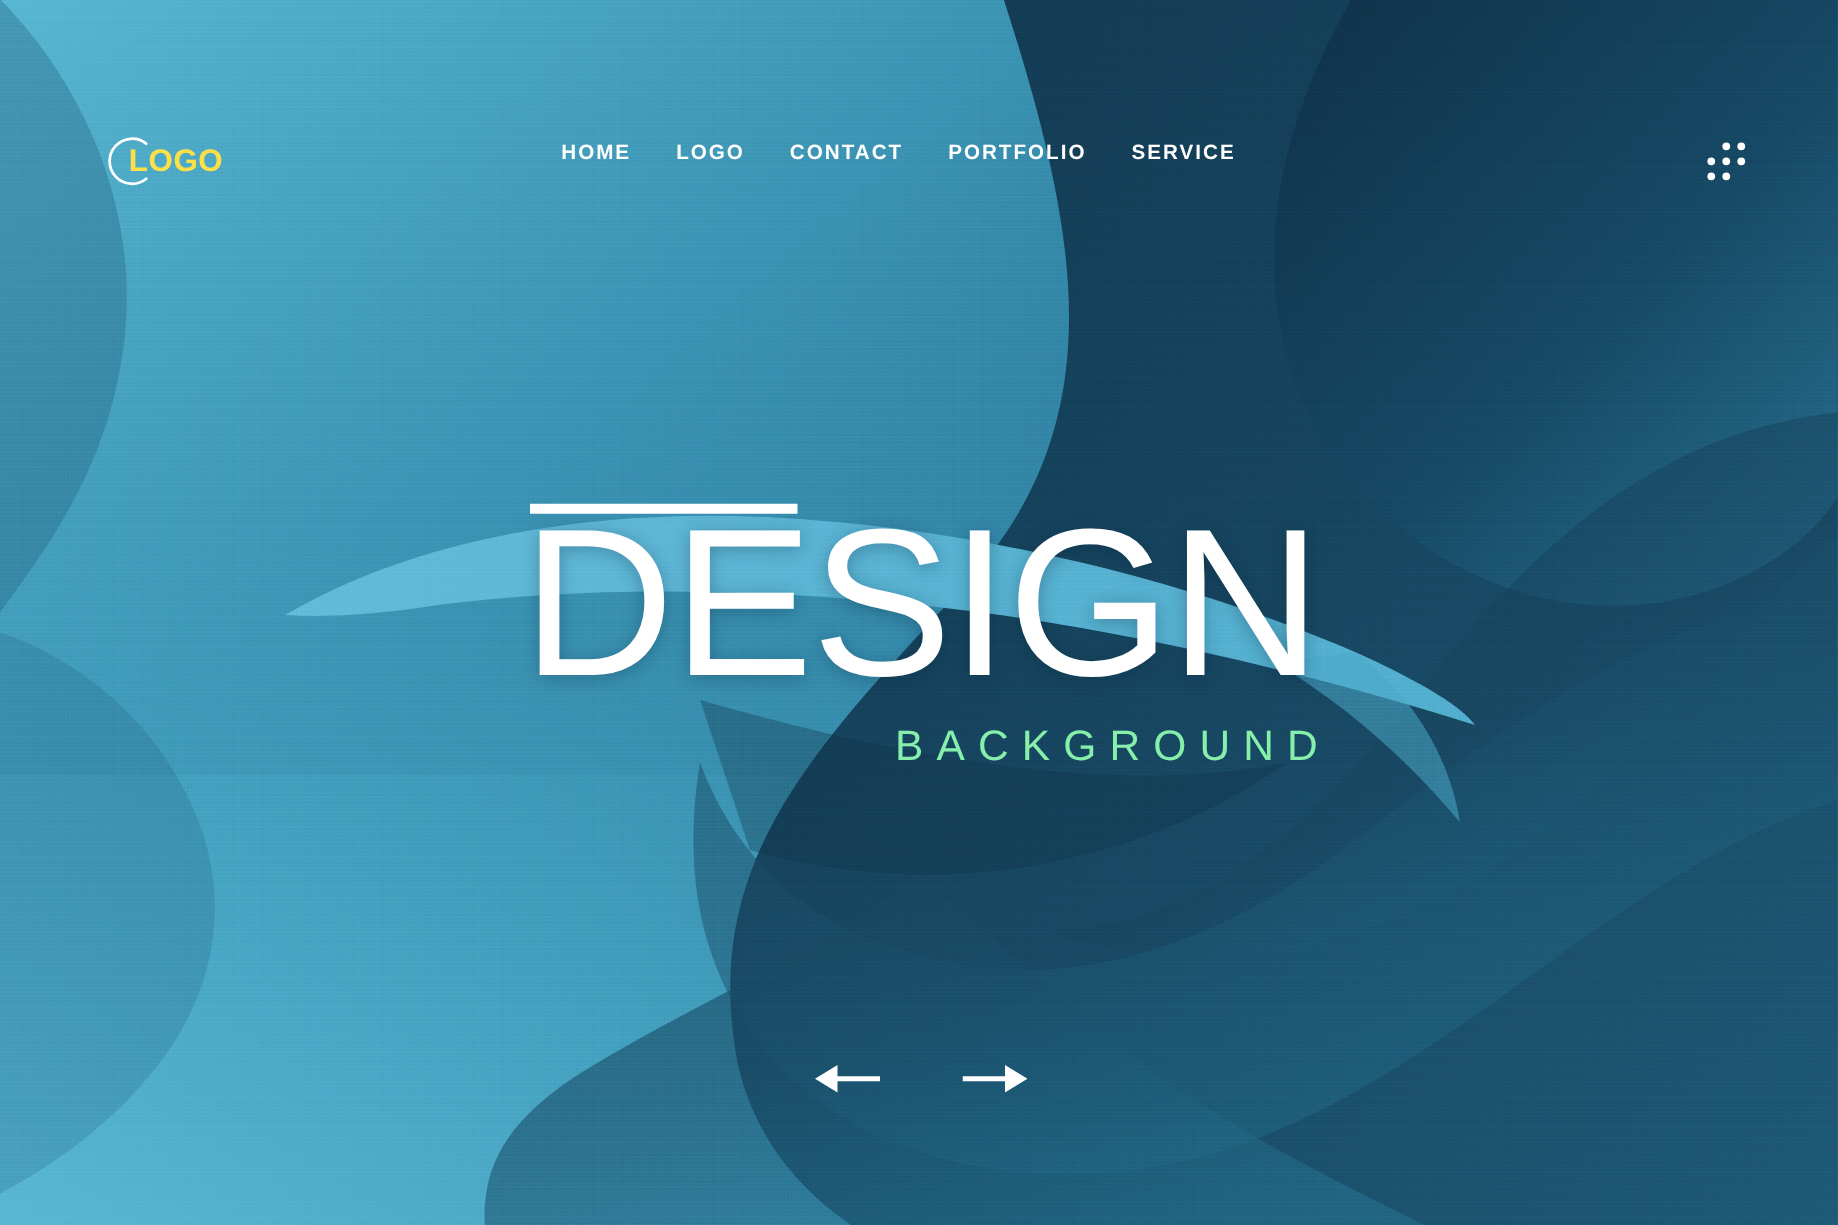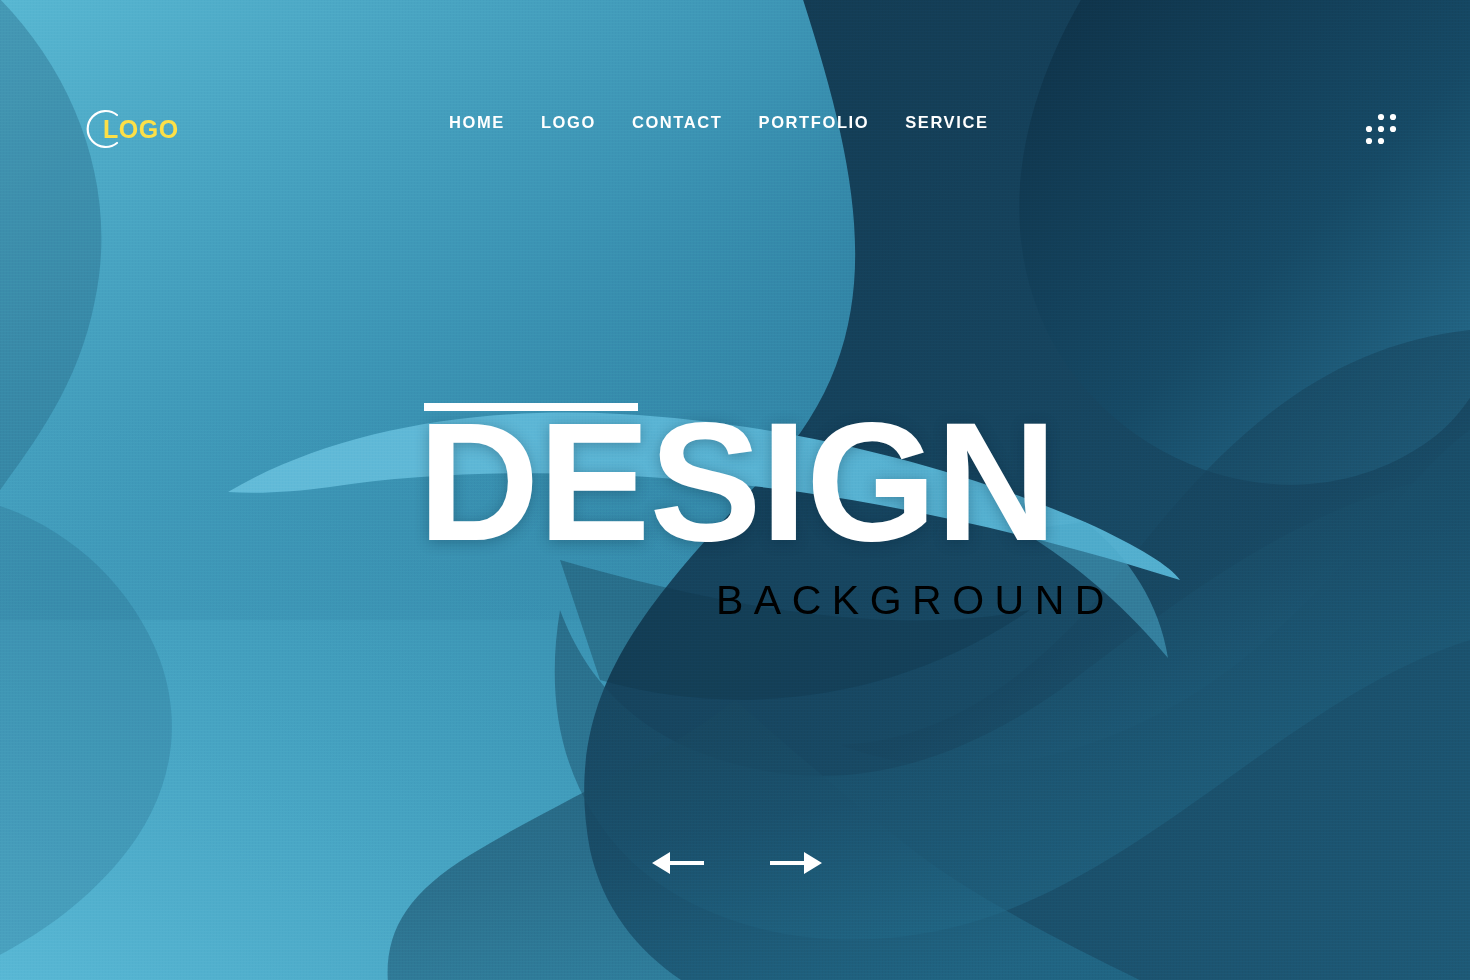--- a/index.html
+++ b/index.html
@@ -124,33 +124,33 @@
     height:8px;
     background:#ffffff;
   }
 
   .hero-title {
     position:absolute;
     left:418px;
     top:398px;
     color:#ffffff;
     font-size:168px;
-    font-weight:bold;
+    font-weight:normal;
     letter-spacing:-1px;
     line-height:1;
     white-space:nowrap;
     text-shadow:0 2px 14px rgba(6,34,52,.30);
   }
 
   .hero-subtitle {
     position:absolute;
     left:716px;
     top:580px;
-    color:#000000;
-    font-size:41px;
+    color:#86efac;
+    font-size:34px;
     font-weight:300;
     letter-spacing:10.5px;
     line-height:1;
     white-space:nowrap;
   }
 
   
   .slider-nav {
     position:absolute;
     left:650px;

